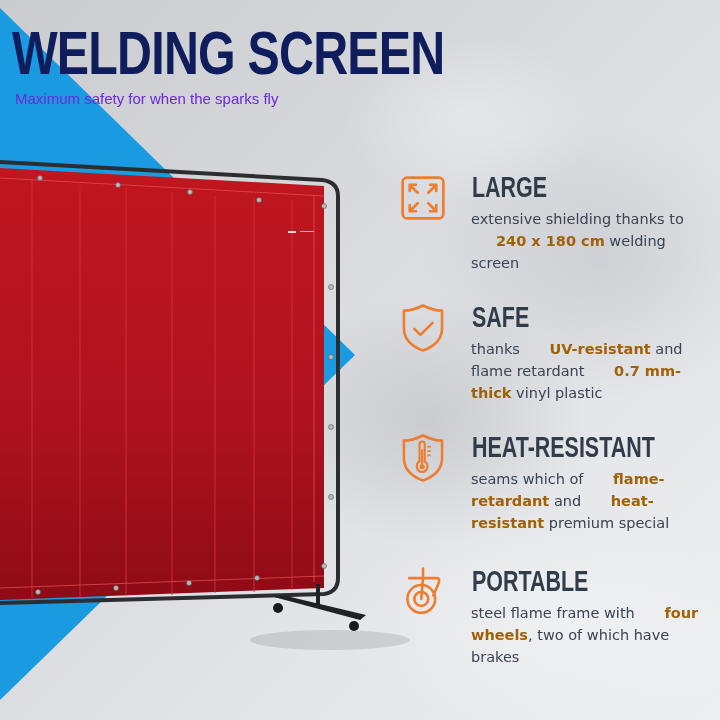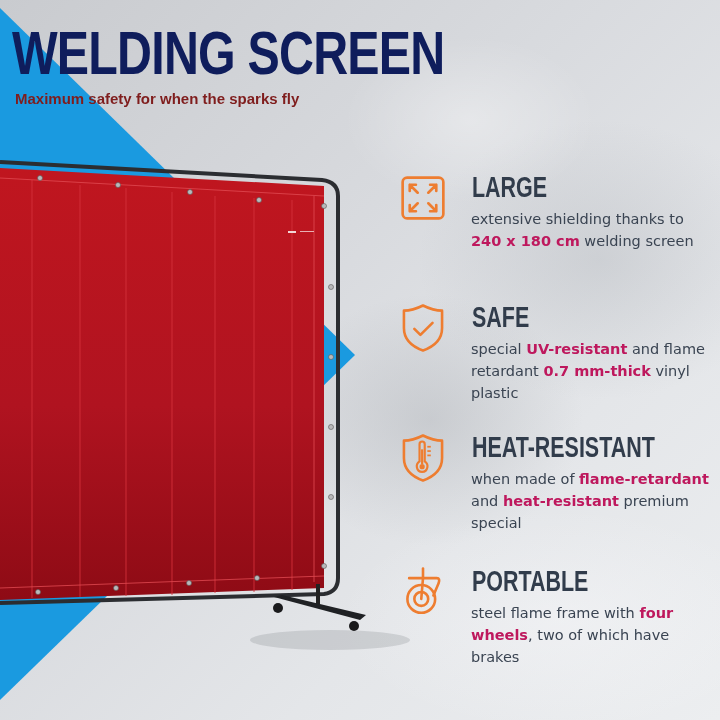--- a/index.html
+++ b/index.html
@@ -22,38 +22,38 @@
   }
   .title {
     position: absolute; left: 12px; top: 22px;
     font-family: "Liberation Sans", sans-serif; font-weight: bold;
     font-size: 62px; line-height: 62px; letter-spacing: -1px;
     color: #0f1d5c; transform: scaleX(0.78); transform-origin: left top;
     white-space: nowrap;
   }
   .subtitle {
     position: absolute; left: 15px; top: 90px;
-    font-family: "Liberation Sans", sans-serif; font-weight: bold;
-    font-size: 15px; color: #7f1d1d; white-space: nowrap;
+    font-family: "Liberation Sans", sans-serif; font-weight: normal;
+    font-size: 15px; color: #6d28d9; white-space: nowrap;
   }
   .product { position: absolute; left: 0; top: 0; width: 720px; height: 720px; }
   .feature { position: absolute; left: 400px; width: 310px; }
   .feature .icon { position: absolute; left: 0; top: 0; width: 46px; height: 52px; }
   .feature .head {
     position: absolute; left: 72px; top: 0;
     font-family: "Liberation Sans", sans-serif; font-weight: bold;
     font-size: 29px; line-height: 30px; color: #313c4b;
     transform: scaleX(0.74); transform-origin: left top; white-space: nowrap;
   }
   .feature .desc {
     position: absolute; left: 71px; top: 36px; width: 240px;
     font-family: "DejaVu Sans", sans-serif; font-size: 14.5px; line-height: 22px;
     color: #3a4452;
   }
-  .feature .desc b { color: #be185d; }
+  .feature .desc b { color: #a16207; margin-left: 25px; }
   .f1 { top: 172px; }
   .f2 { top: 302px; }
   .f3 { top: 432px; }
   .f4 { top: 566px; }
 </style>
 </head>
 <body>
 
 <div class="bg-texture"></div>
 
@@ -133,37 +133,37 @@
   <div class="head">LARGE</div>
   <div class="desc"><span>extensive shielding thanks to </span><b>240 x 180 cm</b><span> welding screen</span></div>
 </div>
 
 <div class="feature f2">
   <svg class="icon" viewBox="0 0 52 60">
     <path d="M26,4 Q38,10 48,10 L48,30 Q48,48 26,56 Q4,48 4,30 L4,10 Q14,10 26,4 Z" fill="none" stroke="#ee7d30" stroke-width="3" stroke-linejoin="round"></path>
     <path d="M16,31 L23,38 L37,24" fill="none" stroke="#ee7d30" stroke-width="3" stroke-linecap="round" stroke-linejoin="round"></path>
   </svg>
   <div class="head">SAFE</div>
-  <div class="desc"><span>special </span><b>UV-resistant</b><span> and flame retardant </span><b>0.7 mm-thick</b><span> vinyl plastic</span></div>
+  <div class="desc"><span>thanks </span><b>UV-resistant</b><span> and flame retardant </span><b>0.7 mm-thick</b><span> vinyl plastic</span></div>
 </div>
 
 <div class="feature f3">
   <svg class="icon" viewBox="0 0 52 60">
     <path d="M26,4 Q38,10 48,10 L48,30 Q48,48 26,56 Q4,48 4,30 L4,10 Q14,10 26,4 Z" fill="none" stroke="#ee7d30" stroke-width="3" stroke-linejoin="round"></path>
     <path d="M22,14 Q22,11 25,11 Q28,11 28,14 L28,34 Q32,37 31,41 Q30,46 25,46 Q20,46 19,41 Q18,37 22,34 Z" fill="none" stroke="#ee7d30" stroke-width="2.5"></path>
     <circle cx="25" cy="40" r="3" fill="#ee7d30"></circle>
     <line x1="25" y1="20" x2="25" y2="37" stroke="#ee7d30" stroke-width="2.5"></line>
     <g stroke="#ee7d30" stroke-width="2">
       <line x1="31" y1="17" x2="35" y2="17"></line>
       <line x1="31" y1="22" x2="35" y2="22"></line>
       <line x1="31" y1="27" x2="35" y2="27"></line>
     </g>
   </svg>
   <div class="head">HEAT-RESISTANT</div>
-  <div class="desc"><span>when made of </span><b>flame-retardant</b><span> and </span><b>heat-resistant</b><span> premium special</span></div>
+  <div class="desc"><span>seams which of </span><b>flame-retardant</b><span> and </span><b>heat-resistant</b><span> premium special</span></div>
 </div>
 
 <div class="feature f4">
   <svg class="icon" viewBox="0 0 52 60">
     <g fill="none" stroke="#ee7d30" stroke-width="3" stroke-linecap="round" stroke-linejoin="round">
       <line x1="26" y1="3" x2="26" y2="12"></line>
       <path d="M10,14 L42,14 Q46,14 44,20 L38,34"></path>
       <circle cx="24" cy="38" r="16"></circle>
       <circle cx="24" cy="38" r="8"></circle>
       <line x1="26" y1="14" x2="24" y2="38"></line>

